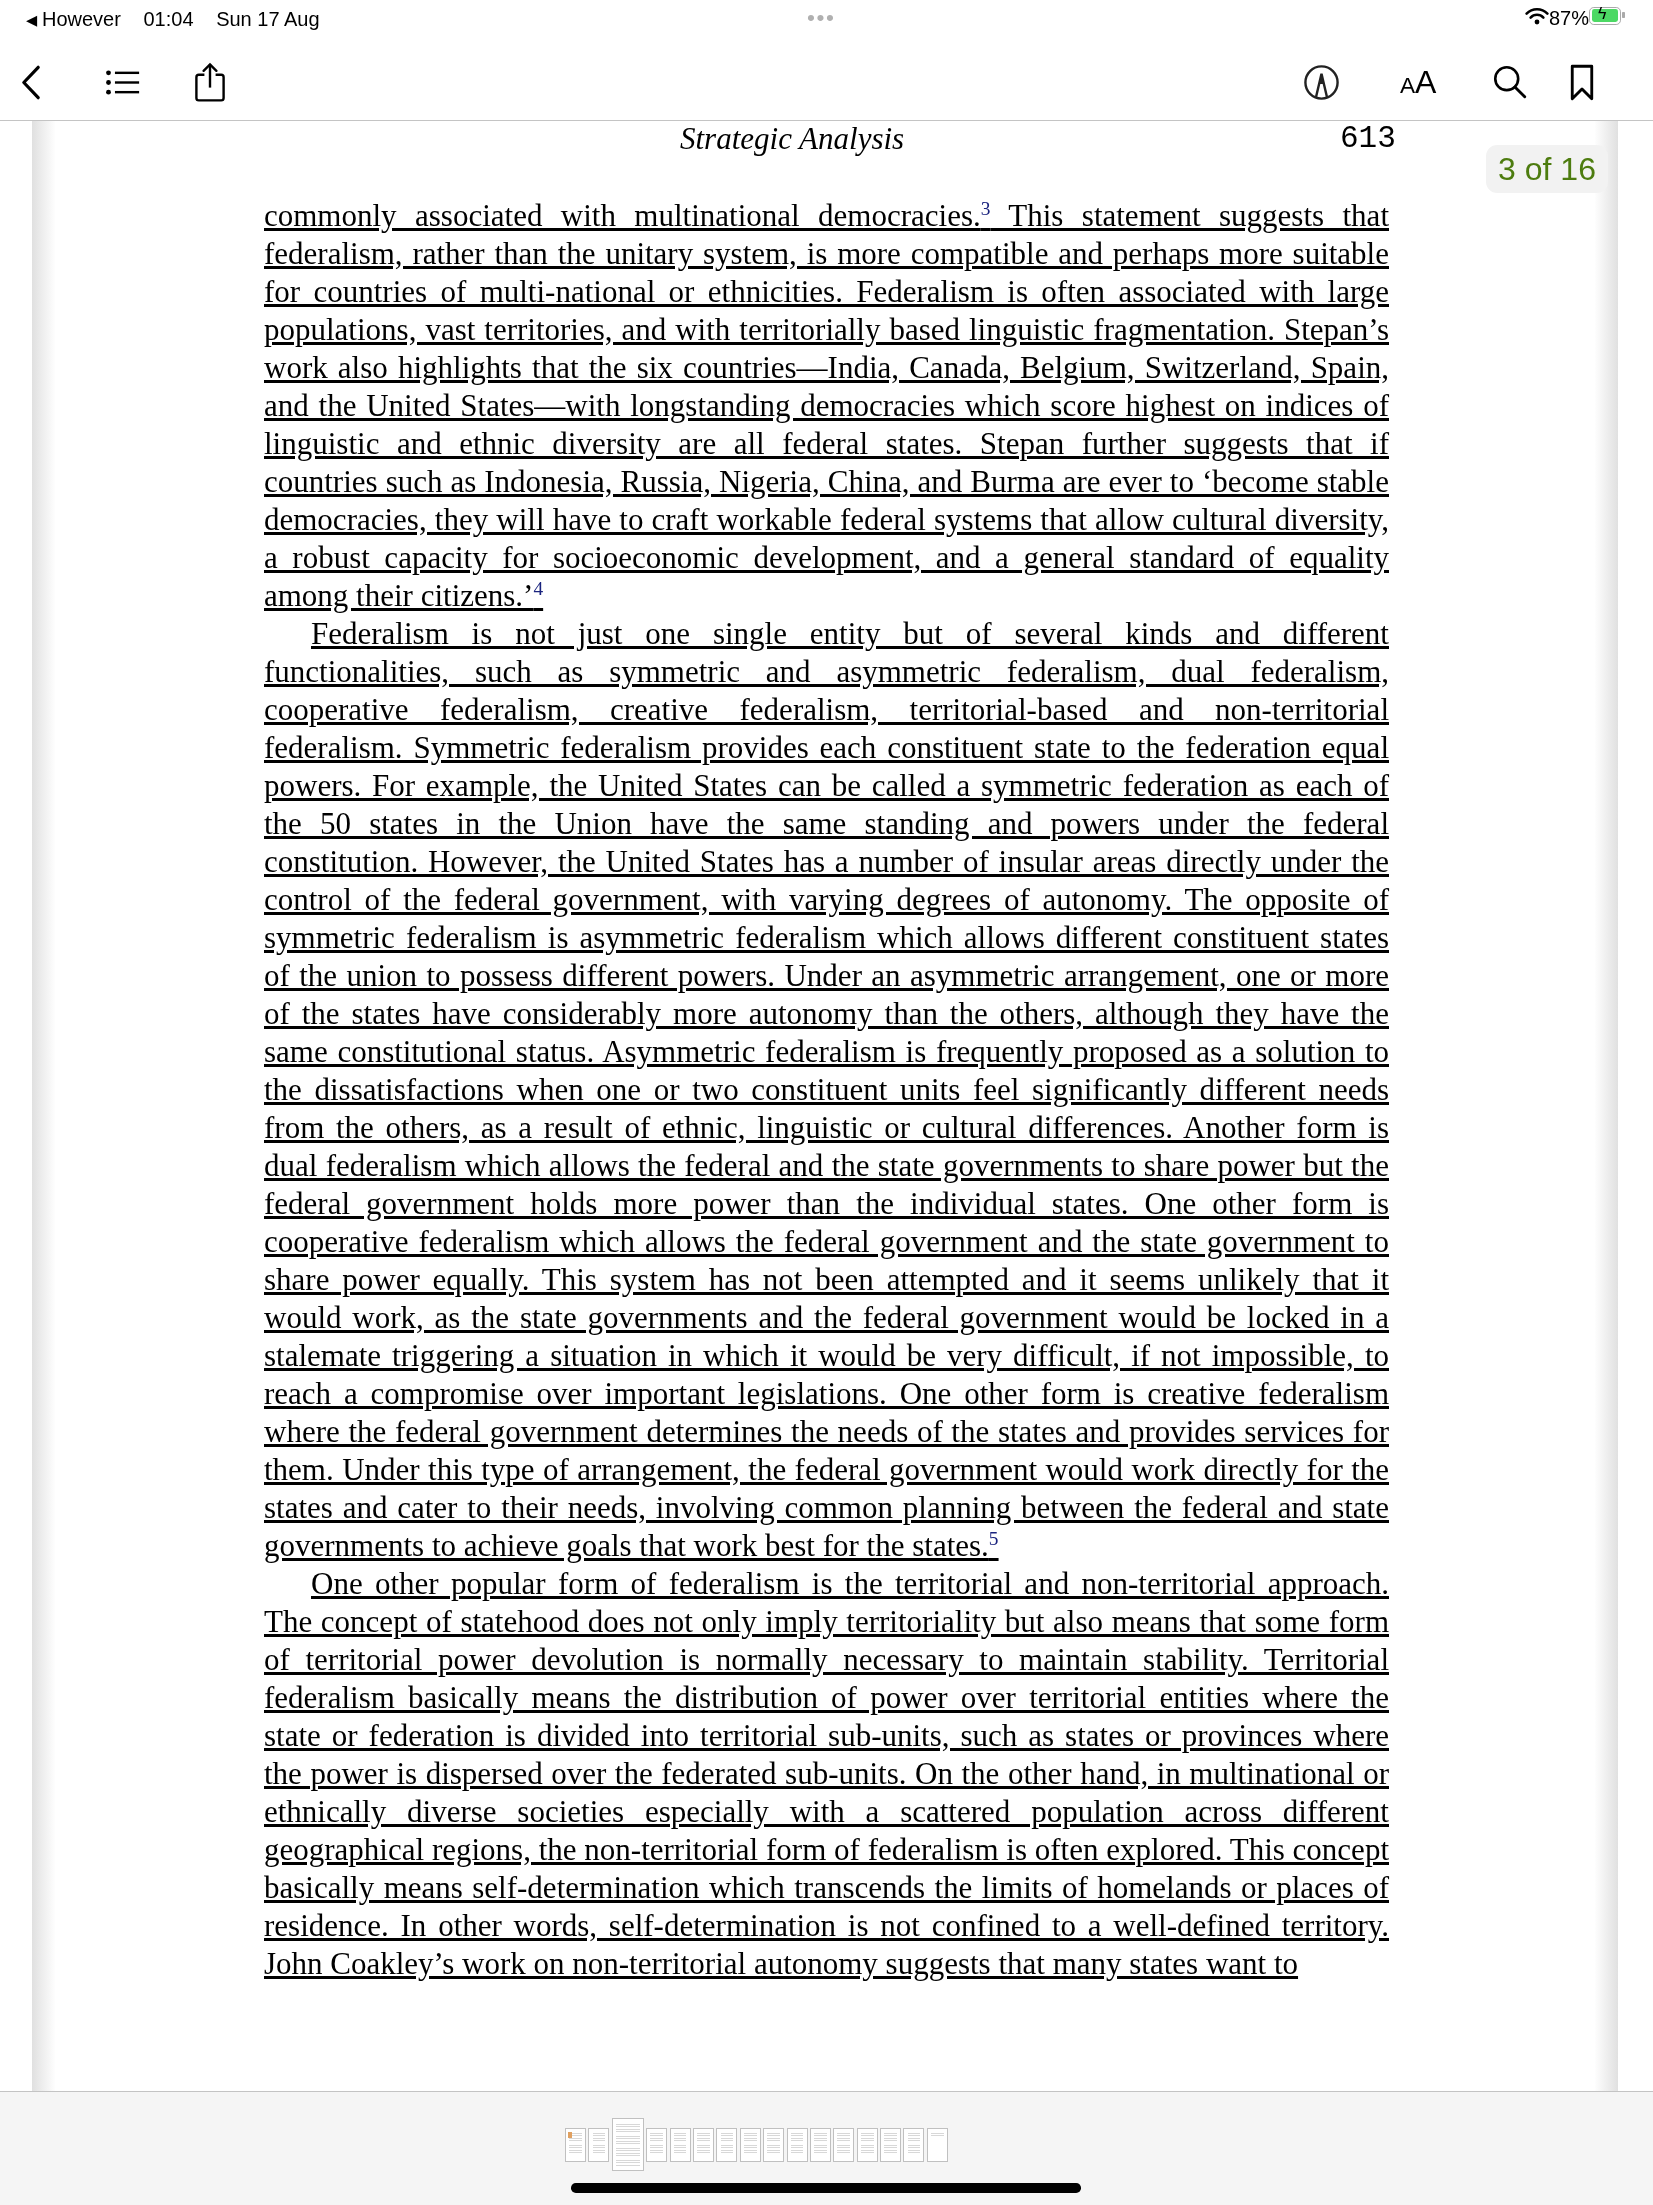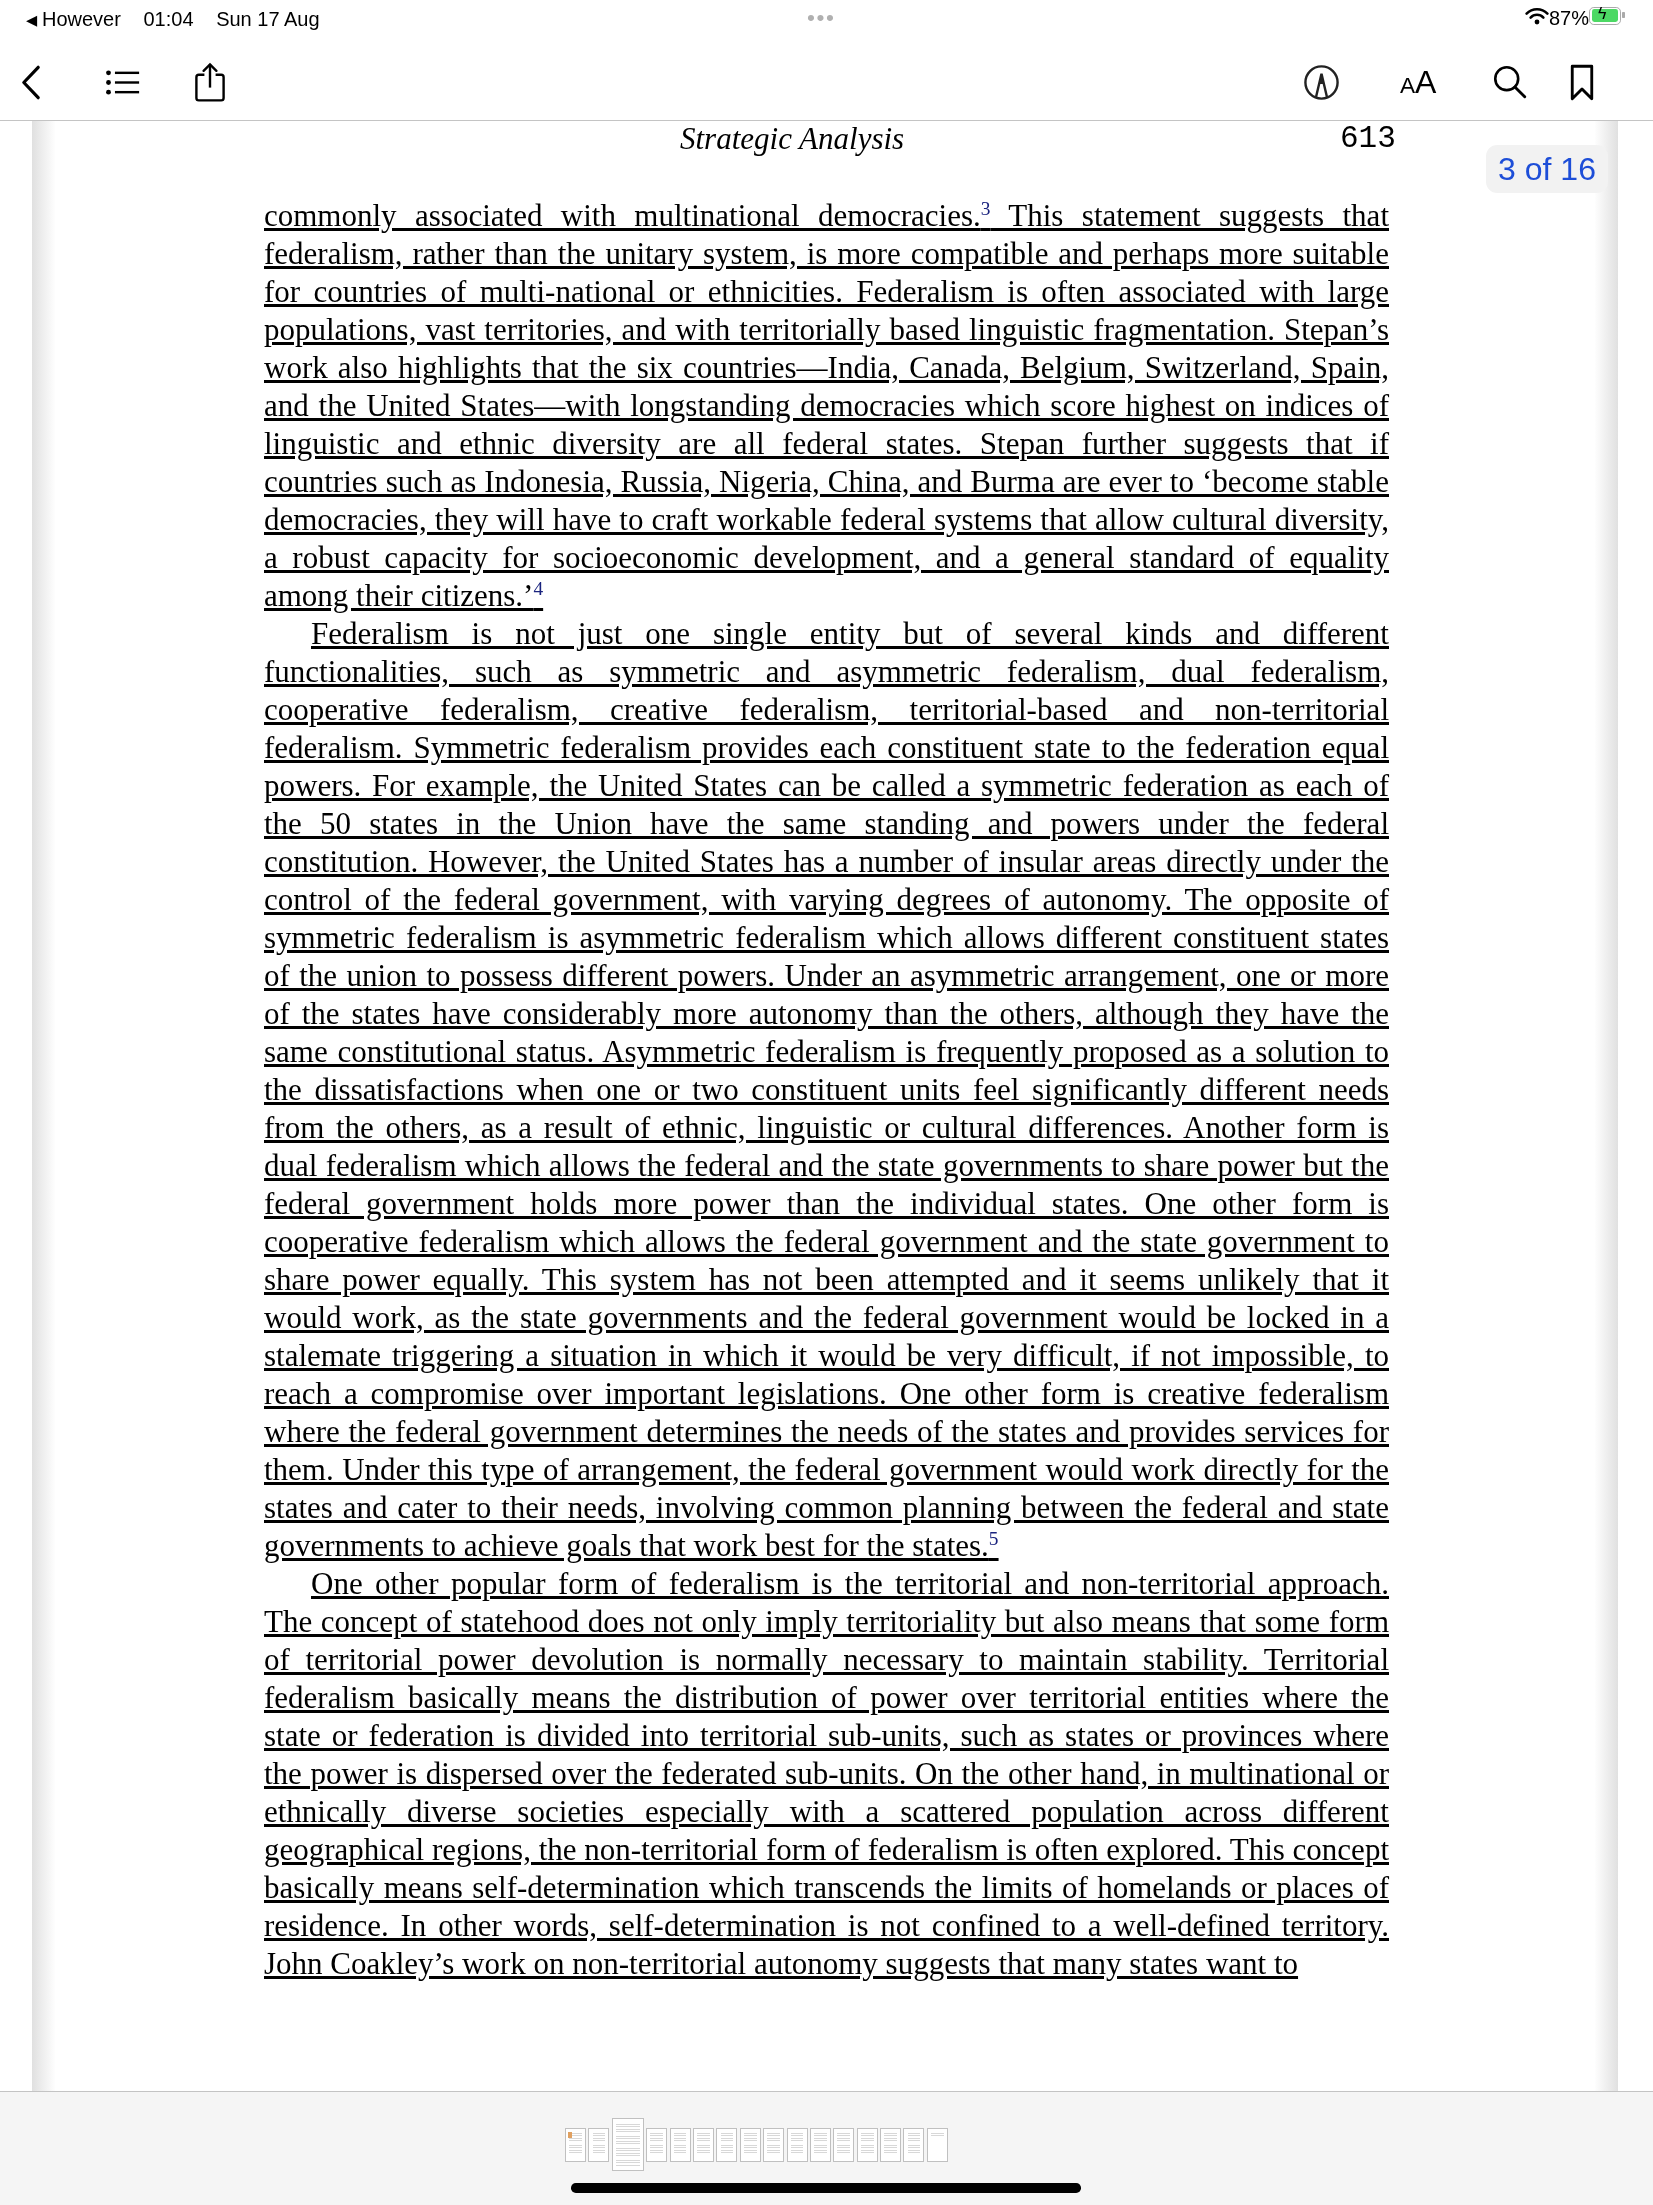--- a/index.html
+++ b/index.html
@@ -20,21 +20,21 @@
   .doc-title { position:absolute; left:0; right:0; top:18px; text-align:center; font-size:32px; font-weight:bold; letter-spacing:-0.4px; }
 
   .page-shadow-l { position:absolute; left:32px; top:121px; width:24px; height:1970px; background:linear-gradient(to right, #e0e0e0, #ffffff); }
   .page-shadow-r { position:absolute; left:1594px; top:121px; width:24px; height:1970px; background:linear-gradient(to left, #e0e0e0, #ffffff); }
   .page { position:absolute; left:55px; top:121px; width:1540px; height:1970px; background:#fff; }
 
   .running-head { position:absolute; top:121px; left:0; width:1653px; height:40px; font-family:"Liberation Serif", serif; font-size:31px;text-align:center; }
   .running-head .title { position:absolute; left:680px; top:0; font-style:italic; }
   .running-head .pno { position:absolute; left:1340px; top:0;font-family:Liberation Mono, monospace; }
 
-  .page-badge { position:absolute; left:1486px; top:145px; width:122px; height:48px; background:#f2f2f2; border-radius:11.3px; color:#1d4ed8; font-size:32px; display:flex; align-items:center; justify-content:center; }
+  .page-badge { position:absolute; left:1486px; top:145px; width:122px; height:48px; background:#f2f2f2; border-radius:11.3px; color:#4d7c0f; font-size:32px; display:flex; align-items:center; justify-content:center; }
 
   .body-text { position:absolute; left:264px; top:197px; width:1125px; font-family:"Liberation Serif", serif; font-size:31px; line-height:38px; text-align:justify; hyphens:none; }
   .body-text p { margin:0;text-decoration:underline; }
   .body-text p.indent { text-indent:47px; }
   .fn { color:#1a237e; font-size:19.4px; vertical-align:super; line-height:0; }
 
   .bottom-bar { position:absolute; top:2091px; left:0; width:1653px; height:115px; background:#f5f5f5; border-top:1.6px solid #c4c4c4; }
   .thumbs { position:absolute; left:565px; top:26px; display:flex; align-items:flex-start; gap:2.4px; }
   .thumb { width:21px; height:34px; border:1.6px solid #c0c0c0; background:#fff; box-sizing:border-box; margin-top:9.7px; position:relative; overflow:hidden; cursor:pointer; }
   .thumb .lines { position:absolute; left:3.2px; right:3.2px; top:4.8px; bottom:4px; background:repeating-linear-gradient(to bottom,#d8d8d8 0 0.8px,transparent 0.8px 2.4px); }

